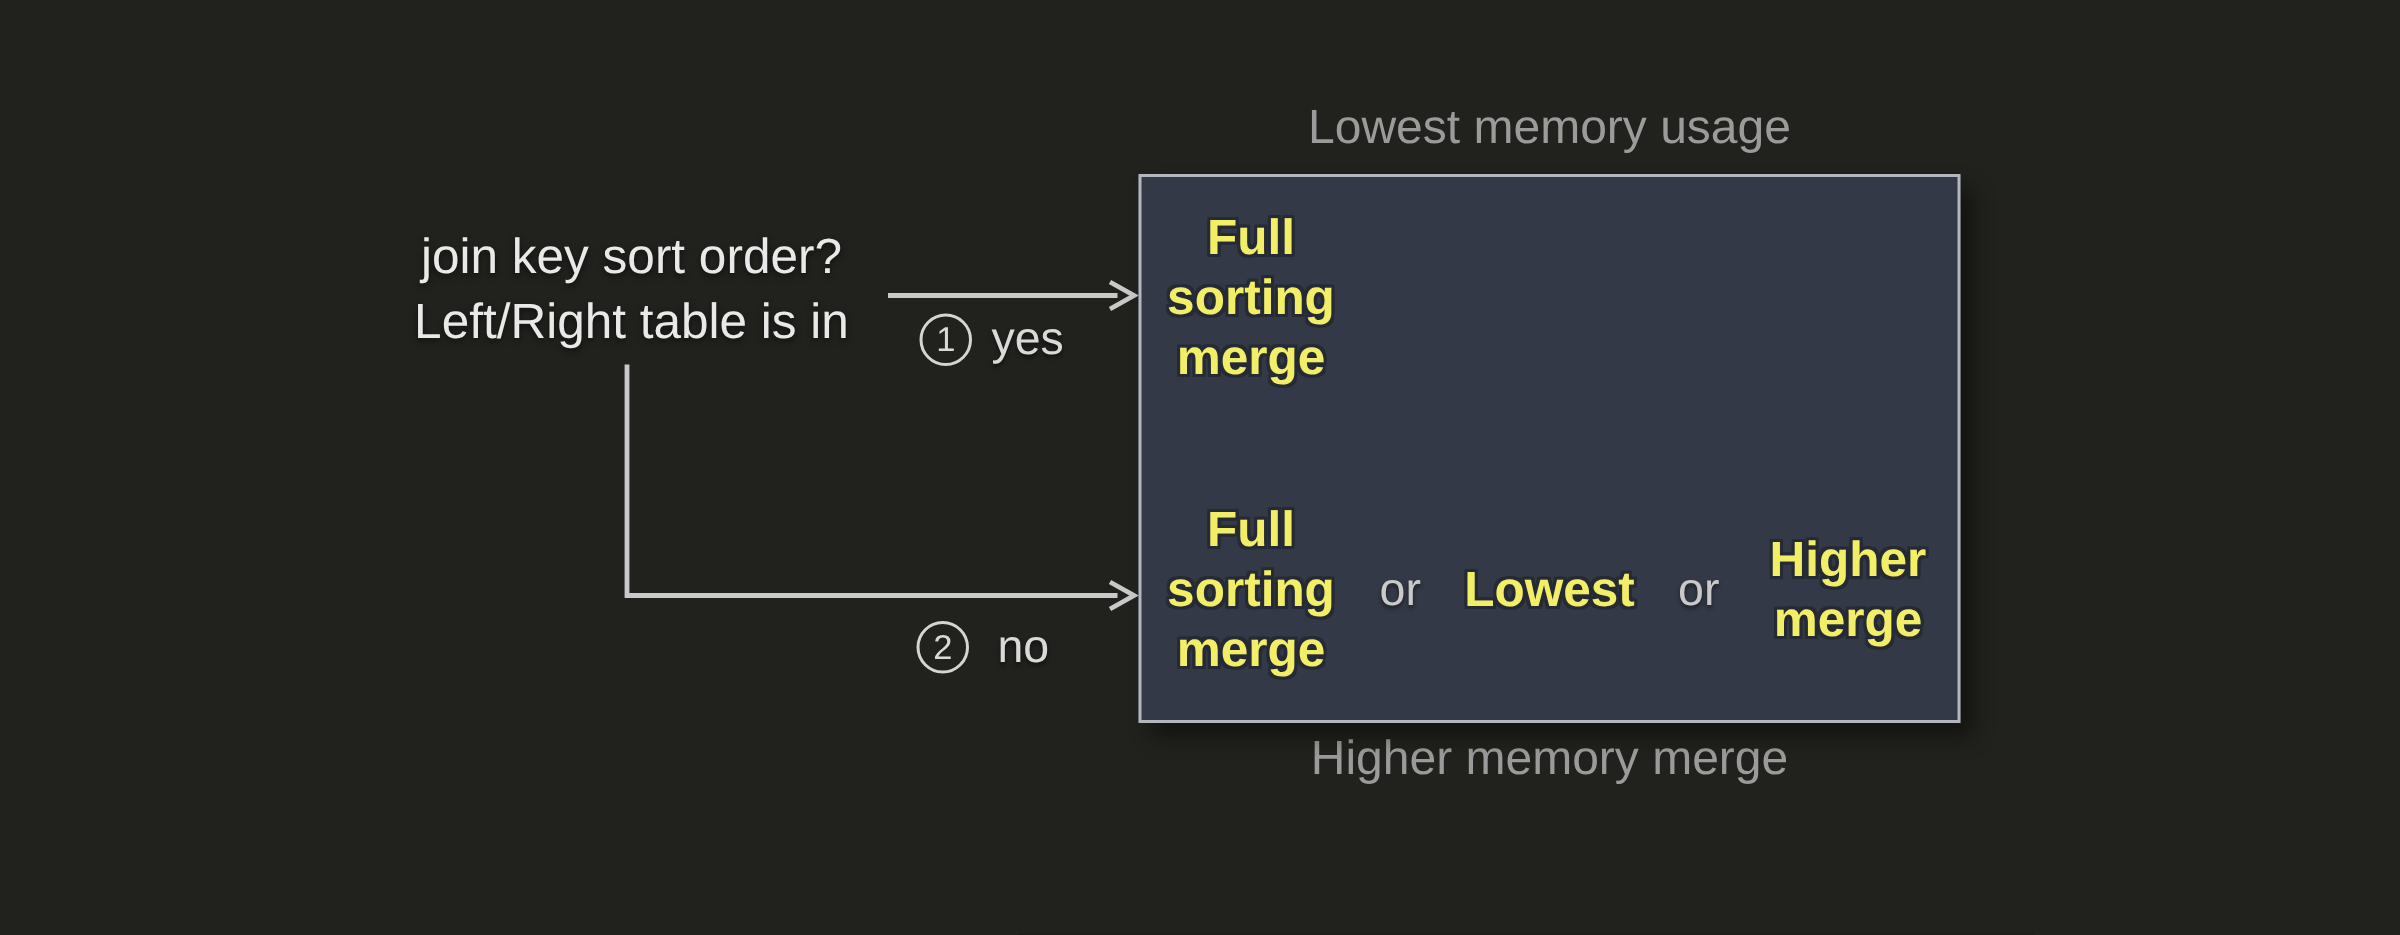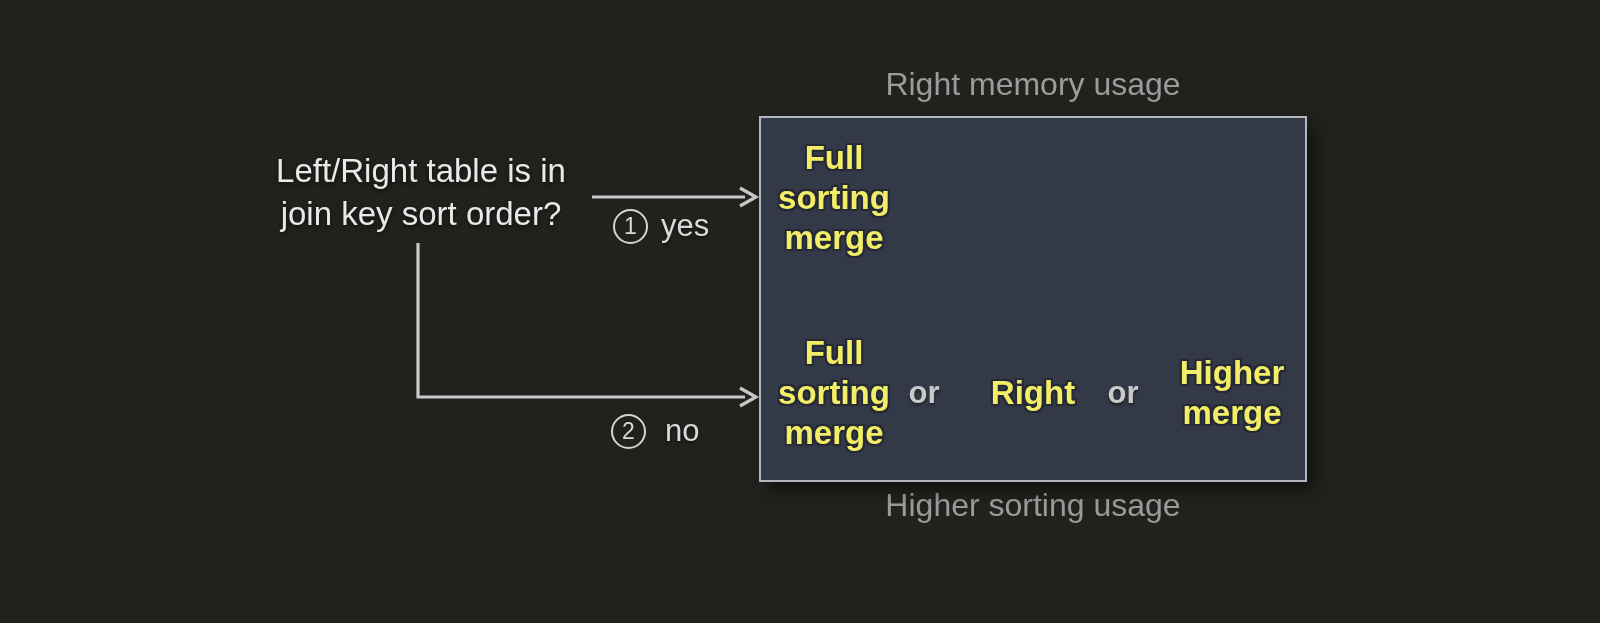--- a/index.html
+++ b/index.html
@@ -106,23 +106,24 @@
     width: 100%;
     height: 120px;
     display: flex;
     align-items: center;
     justify-content: space-between;
   }
   .unsorted-row .algo { width: 146px; flex: 0 0 auto; }
   .or-sep {
     width: 50px;
     flex: 0 0 auto;
+    text-align: center;
     color: #c9c9c9;
     font-size: 31px;
-    font-weight: 700;
+    font-weight: 400;
     text-shadow: 0 2px 3px rgba(0,0,0,0.5);
   }
 </style>
 </head>
 <body>
 
 <div class="canvas">
 
   <svg class="connectors" viewBox="0 0 1600 623" xmlns="http://www.w3.org/2000/svg">
 
@@ -131,53 +132,53 @@
       <polyline points="740,188 756,197 740,206" stroke-linejoin="miter"></polyline>
     </g>
 
     <g stroke="#c9c9c9" stroke-width="3.2" fill="none">
       <polyline points="418,243 418,397 745,397"></polyline>
       <polyline points="740,388 756,397 740,406" stroke-linejoin="miter"></polyline>
     </g>
   </svg>
 
   <div class="question">
+    <div>join key sort order?</div>
     <div>Left/Right table is in</div>
-    <div>join key sort order?</div>
   </div>
 
   <div class="branch-label yes">
     <span class="circle-num">1</span>
     <span>yes</span>
   </div>
   <div class="branch-label no">
     <span class="circle-num">2</span>
     <span>no</span>
   </div>
 
-  <div class="caption top">Right memory usage</div>
-  <div class="caption bottom">Higher sorting usage</div>
+  <div class="caption top">Lowest memory usage</div>
+  <div class="caption bottom">Higher memory merge</div>
 
   <div class="algo-box">
 
     <div class="algo sorted-case">
       <div>Full</div>
       <div>sorting</div>
       <div>merge</div>
     </div>
 
     <div class="unsorted-row">
       <div class="algo">
         <div>Full</div>
         <div>sorting</div>
         <div>merge</div>
       </div>
       <div class="or-sep">or</div>
       <div class="algo">
-        <div>Right</div>
+        <div>Lowest</div>
       </div>
       <div class="or-sep">or</div>
       <div class="algo">
         <div>Higher</div>
         <div>merge</div>
       </div>
     </div>
 
   </div>
 </div>

